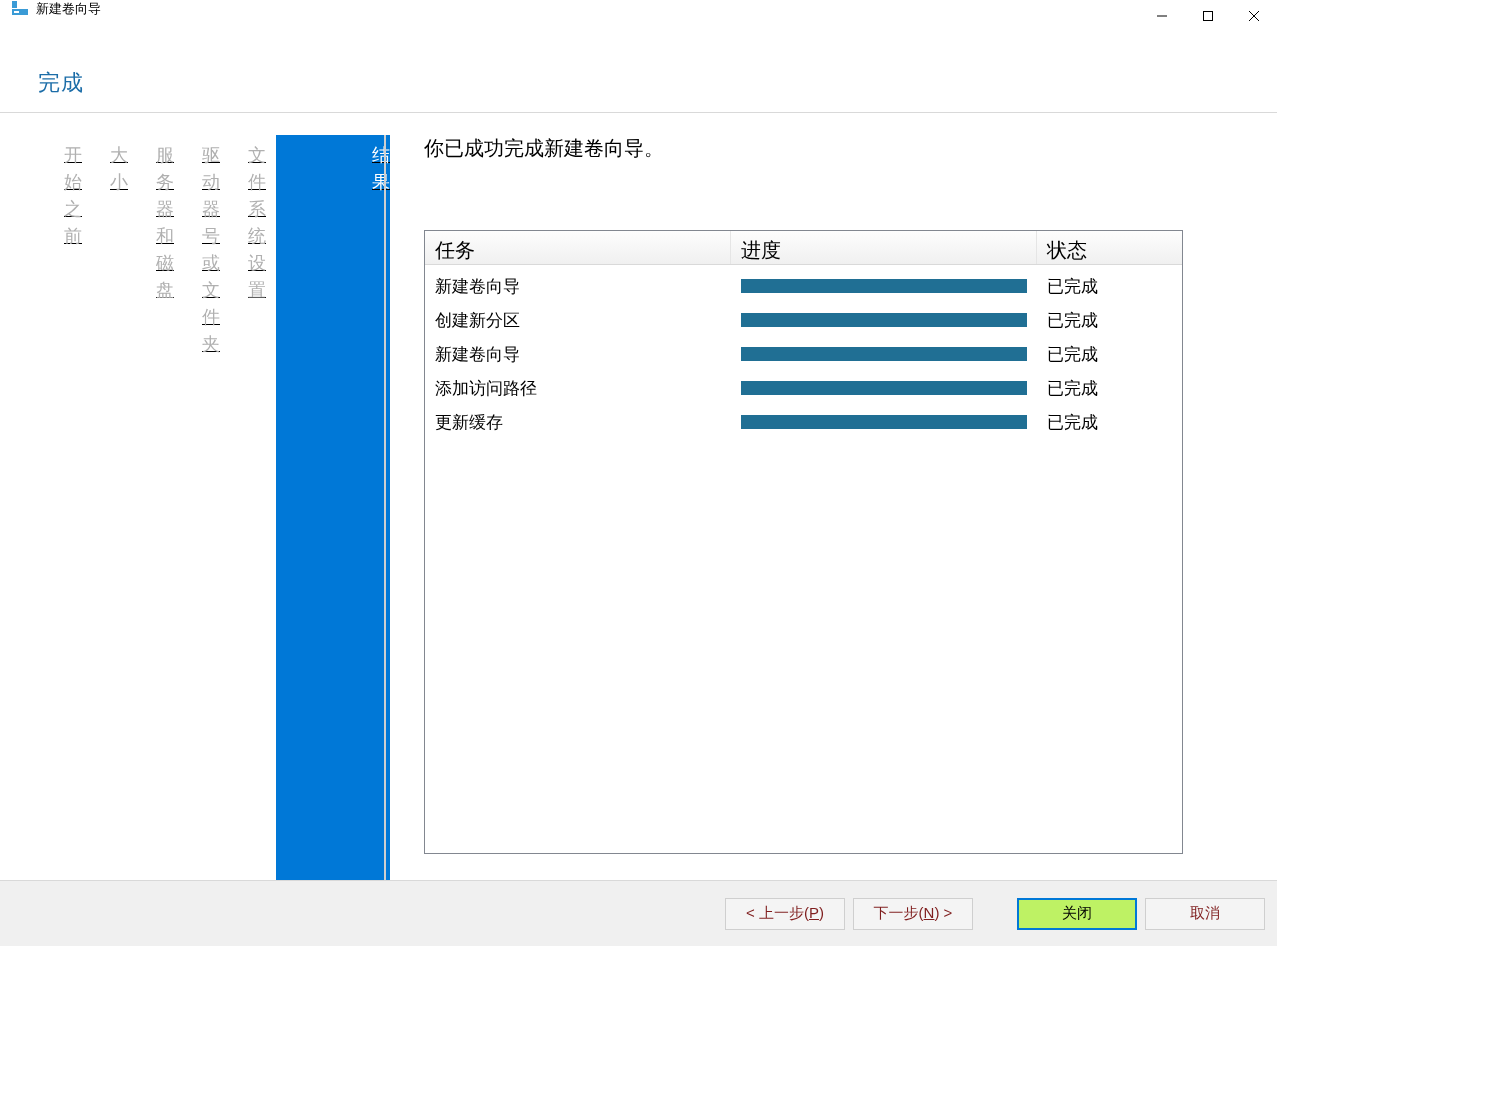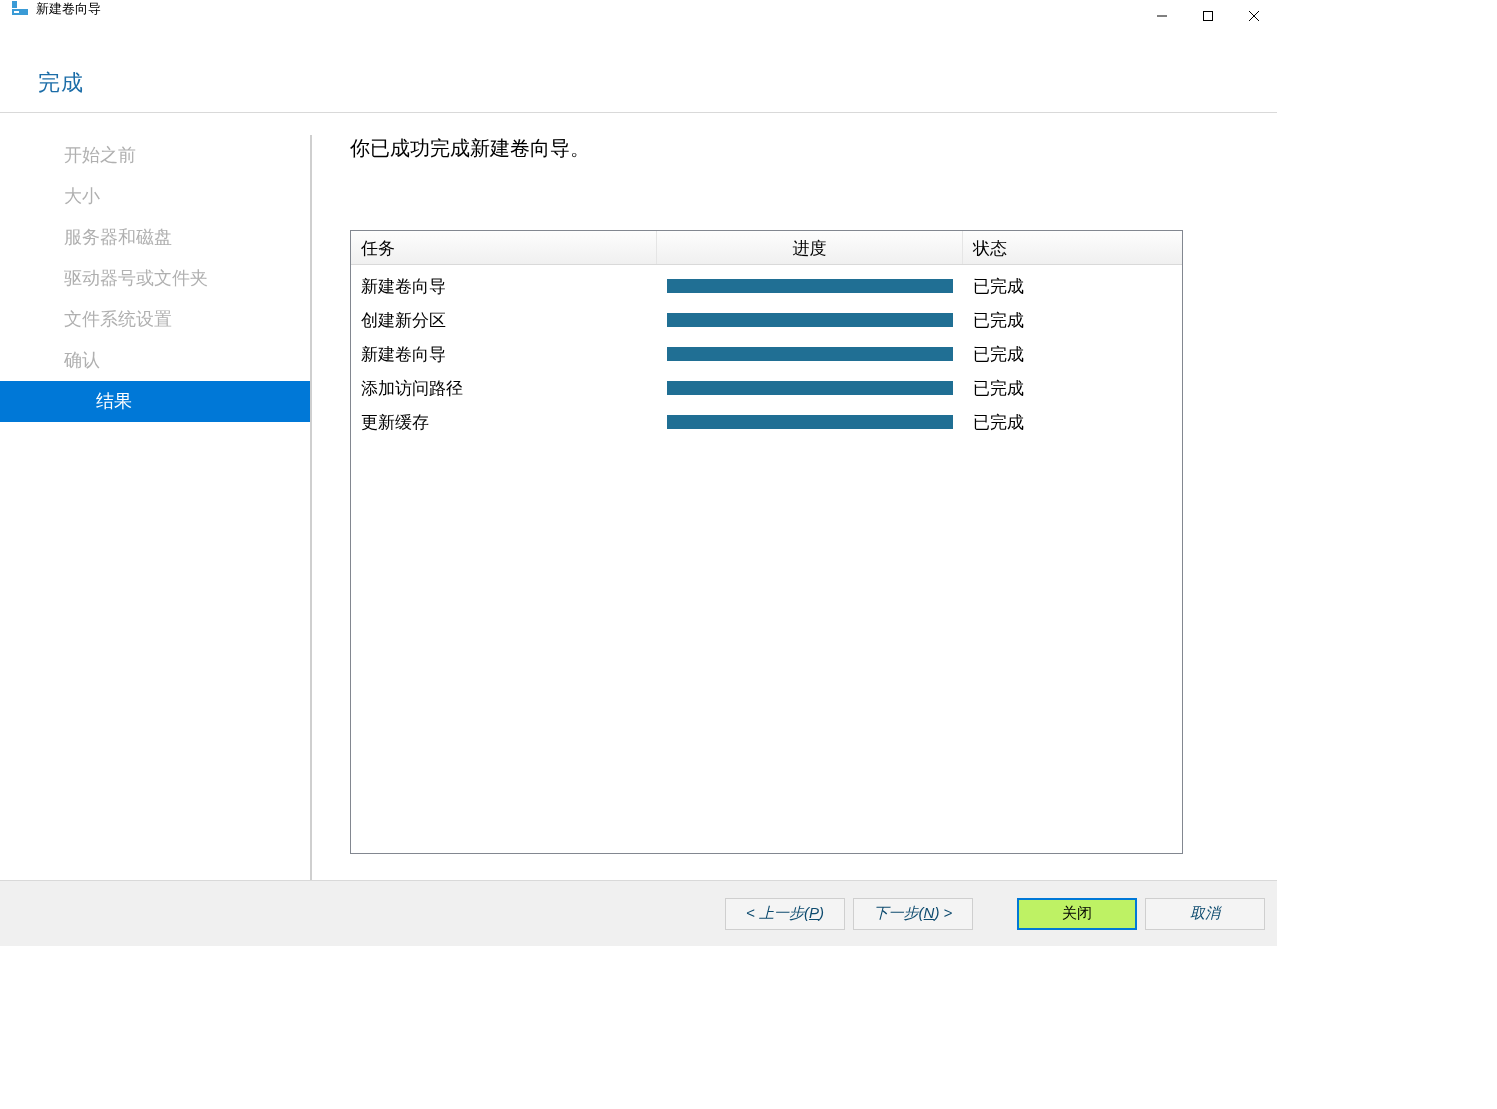--- a/index.html
+++ b/index.html
@@ -46,25 +46,26 @@
       color: #1c6da8;
       letter-spacing: 1px;
     }
     .content-area {
       flex: 1;
       display: flex;
       padding-top: 22px;
       padding-bottom: 0;
     }
     .sidebar {
-      width: 310px;
+      width: 384px;
       padding-left: 36px;
       display: flex;
-      flex-direction: column;
+      flex-direction: row;
       gap: 0;
+      text-decoration: underline;
     }
     .sidebar-item {
       font-size: 18px;
       color: #b0b0b0;
       padding: 7px 0 7px 28px;
       line-height: 1.5;
     }
     .sidebar-item.active {
       background: #0078d7;
       color: #fff;
@@ -97,26 +98,26 @@
       flex-direction: column;
     }
     .table-header {
       display: flex;
       height: 34px;
       background: linear-gradient(#fdfdfd, #f0f0f0);
       border-bottom: 1px solid #d9d9d9;
     }
     .th {
       padding: 6px 10px;
-      font-size: 17px;
+      font-size: 20px;
       color: #000;
       border-right: 1px solid #e5e5e5;
     }
     .col-task { width: 306px; }
-    .col-progress { width: 306px; text-align: center; }
+    .col-progress { width: 306px; }
     .col-status { flex: 1; border-right: none; }
     .table-body { padding-top: 4px; }
     .tr { display: flex; height: 34px; align-items: center; }
     .td { padding: 0 10px; font-size: 17px; }
     .td.col-progress { display: flex; align-items: center; }
     .progress-bar {
       width: 100%; height: 14px;
       background: #206f94;
     }
     .footer {
@@ -133,25 +134,24 @@
       min-width: 120px;
       height: 32px;
       border: 1px solid #acacac;
       background: #fdfdfd;
       font-size: 15px;
       font-family: inherit;
       padding: 0 14px;
       cursor: pointer;
     }
     .btn.disabled {
-      color: #0c4a6e;
+      color: #7f1d1d;
       background: #f4f4f4;
       border-color: #cfcfcf;
       cursor: default;
-      font-style: italic;
     }
     .btn.primary {
       border: 2px solid #0078d7;
       background: #bef264;
     }
     .btn .u { text-decoration: underline; }
     .footer-gap { width: 28px; }
   </style>
 </head>
 <body>

